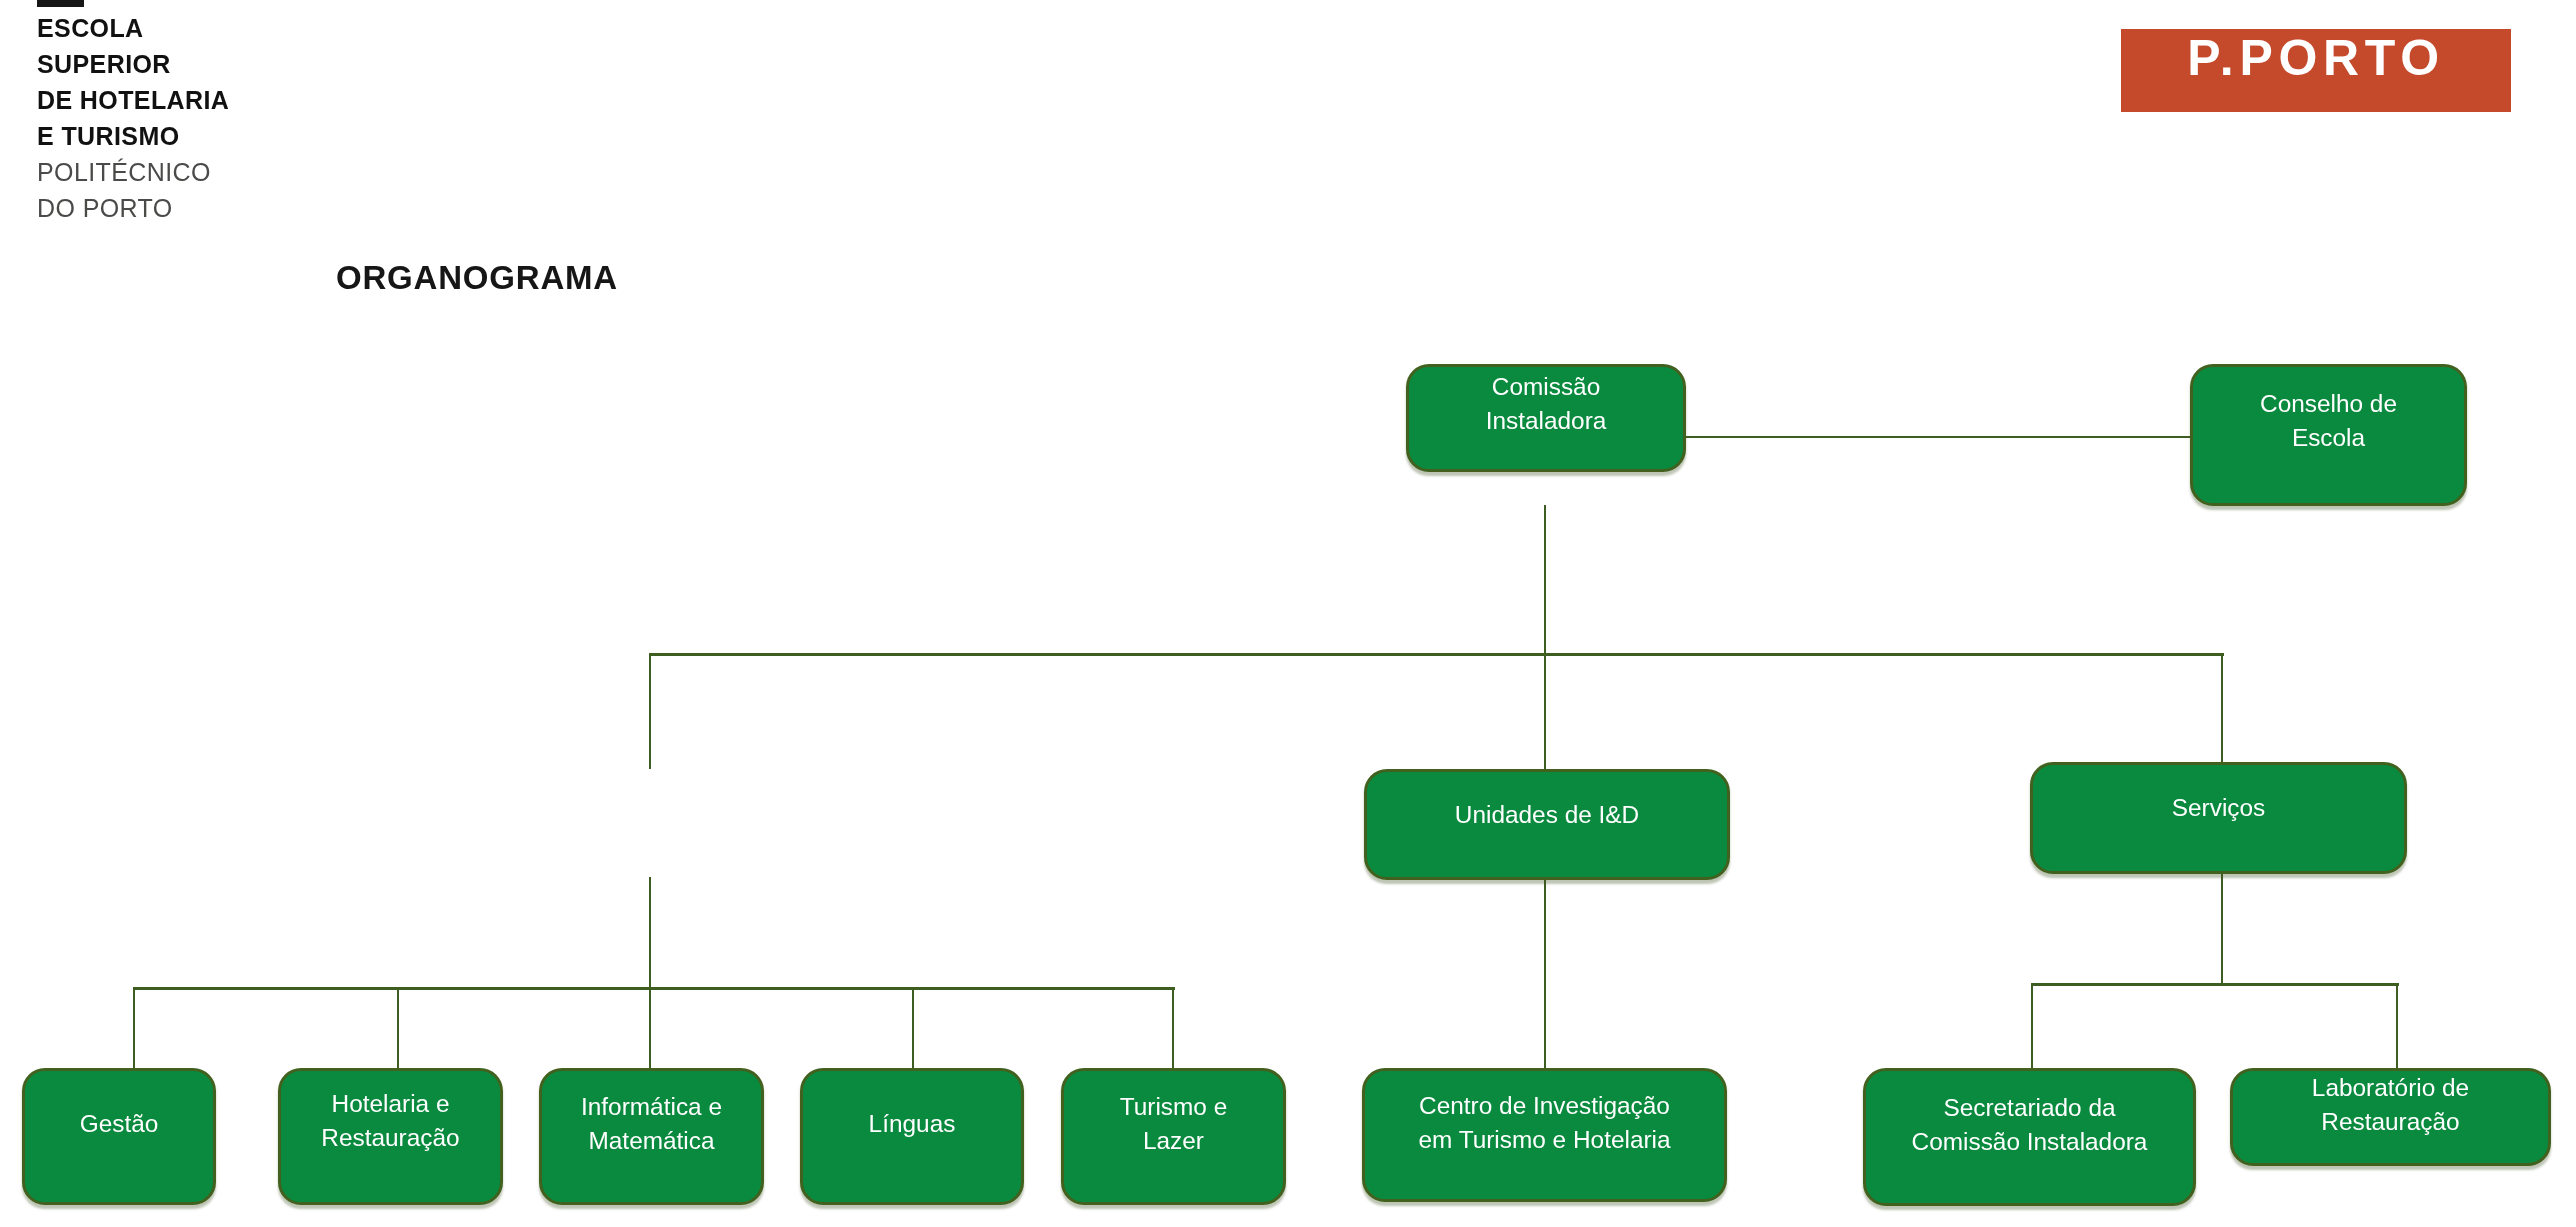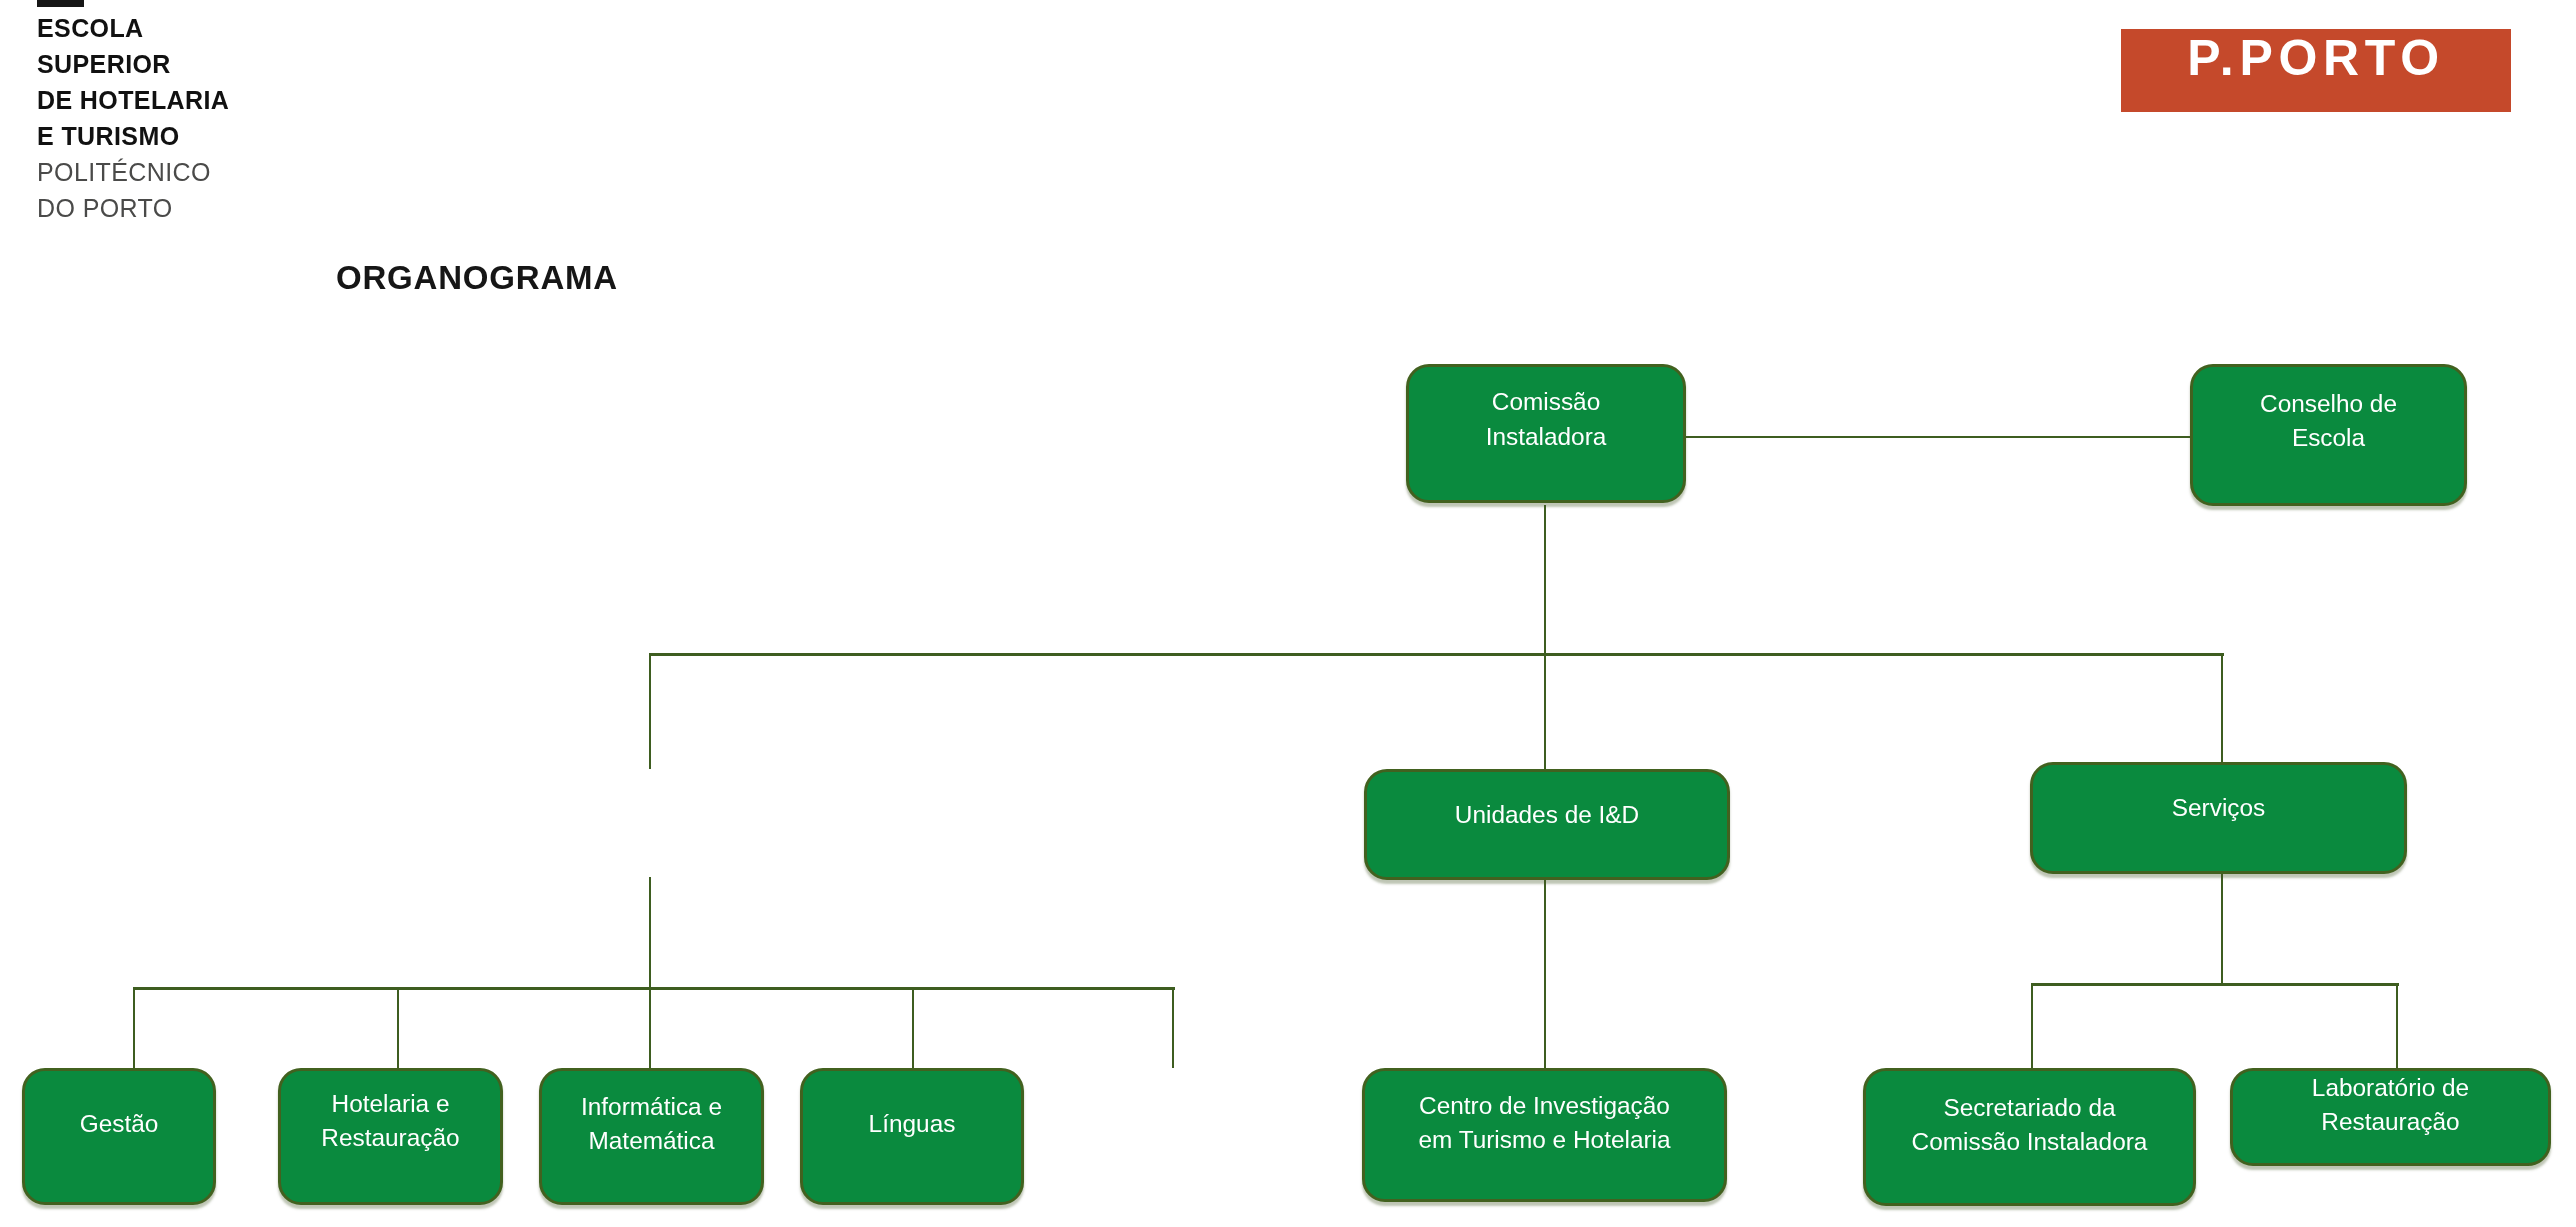--- a/index.html
+++ b/index.html
@@ -17,21 +17,21 @@
 
   #page-title{position:absolute;left:336px;top:259px;font-size:33px;font-weight:600;
               color:#161616;letter-spacing:0.8px;}
 
   
   .node{position:absolute;box-sizing:border-box;background:#0a8a3e;border:3.3px solid #42611f;
         border-radius:23px;color:#ffffff;display:flex;align-items:center;justify-content:center;
         text-align:center;box-shadow:0 4.1px 2.4px -0.8px rgba(70,90,40,.35);}
   .node-label{white-space:pre-line;font-size:24.4px;line-height:1.4;}
 
-  #n-comissao     {left:1406px;top:364px;width:280px;height:139px;padding-bottom:28px;}
+  #n-comissao     {left:1406px;top:364px;width:280px;height:108px;padding-bottom:28px;}
   #n-conselho     {left:2190px;top:364px;width:277px;height:142px;padding-bottom:28px;}
   #n-departamentos{left:460px; top:769px;width:377px;height:110px;padding-bottom:19.5px;}
   #n-unidades     {left:1364px;top:769px;width:366px;height:111px;padding-bottom:19.5px;}
   #n-servicos     {left:2030px;top:762px;width:377px;height:112px;padding-bottom:19.5px;}
   #n-gestao       {left:22px;  top:1068px;width:194px;height:137px;padding-bottom:24.4px;}
   #n-hotelaria    {left:278px; top:1068px;width:225px;height:137px;padding-bottom:31px;}
   #n-informatica  {left:539px; top:1068px;width:225px;height:137px;padding-bottom:24.4px;}
   #n-linguas      {left:800px; top:1068px;width:224px;height:137px;padding-bottom:24.4px;}
   #n-turismo      {left:1061px;top:1068px;width:225px;height:137px;padding-bottom:24.4px;}
   #n-centro       {left:1362px;top:1068px;width:365px;height:134px;padding-bottom:24.4px;}
@@ -119,20 +119,24 @@
     <span class="node-label">Hotelaria e
 Restauração</span>
   </div>
   <div class="node" id="n-informatica">
     <span class="node-label">Informática e
 Matemática</span>
   </div>
   <div class="node" id="n-linguas">
     <span class="node-label">Línguas</span>
   </div>
+  <div class="node" id="n-turismo">
+    <span class="node-label">Turismo e
+Lazer</span>
+  </div>
   <div class="node" id="n-centro">
     <span class="node-label">Centro de Investigação
 em Turismo e Hotelaria</span>
   </div>
   <div class="node" id="n-secretariado">
     <span class="node-label">Secretariado da
 Comissão Instaladora</span>
   </div>
   <div class="node" id="n-laboratorio">
     <span class="node-label">Laboratório de

